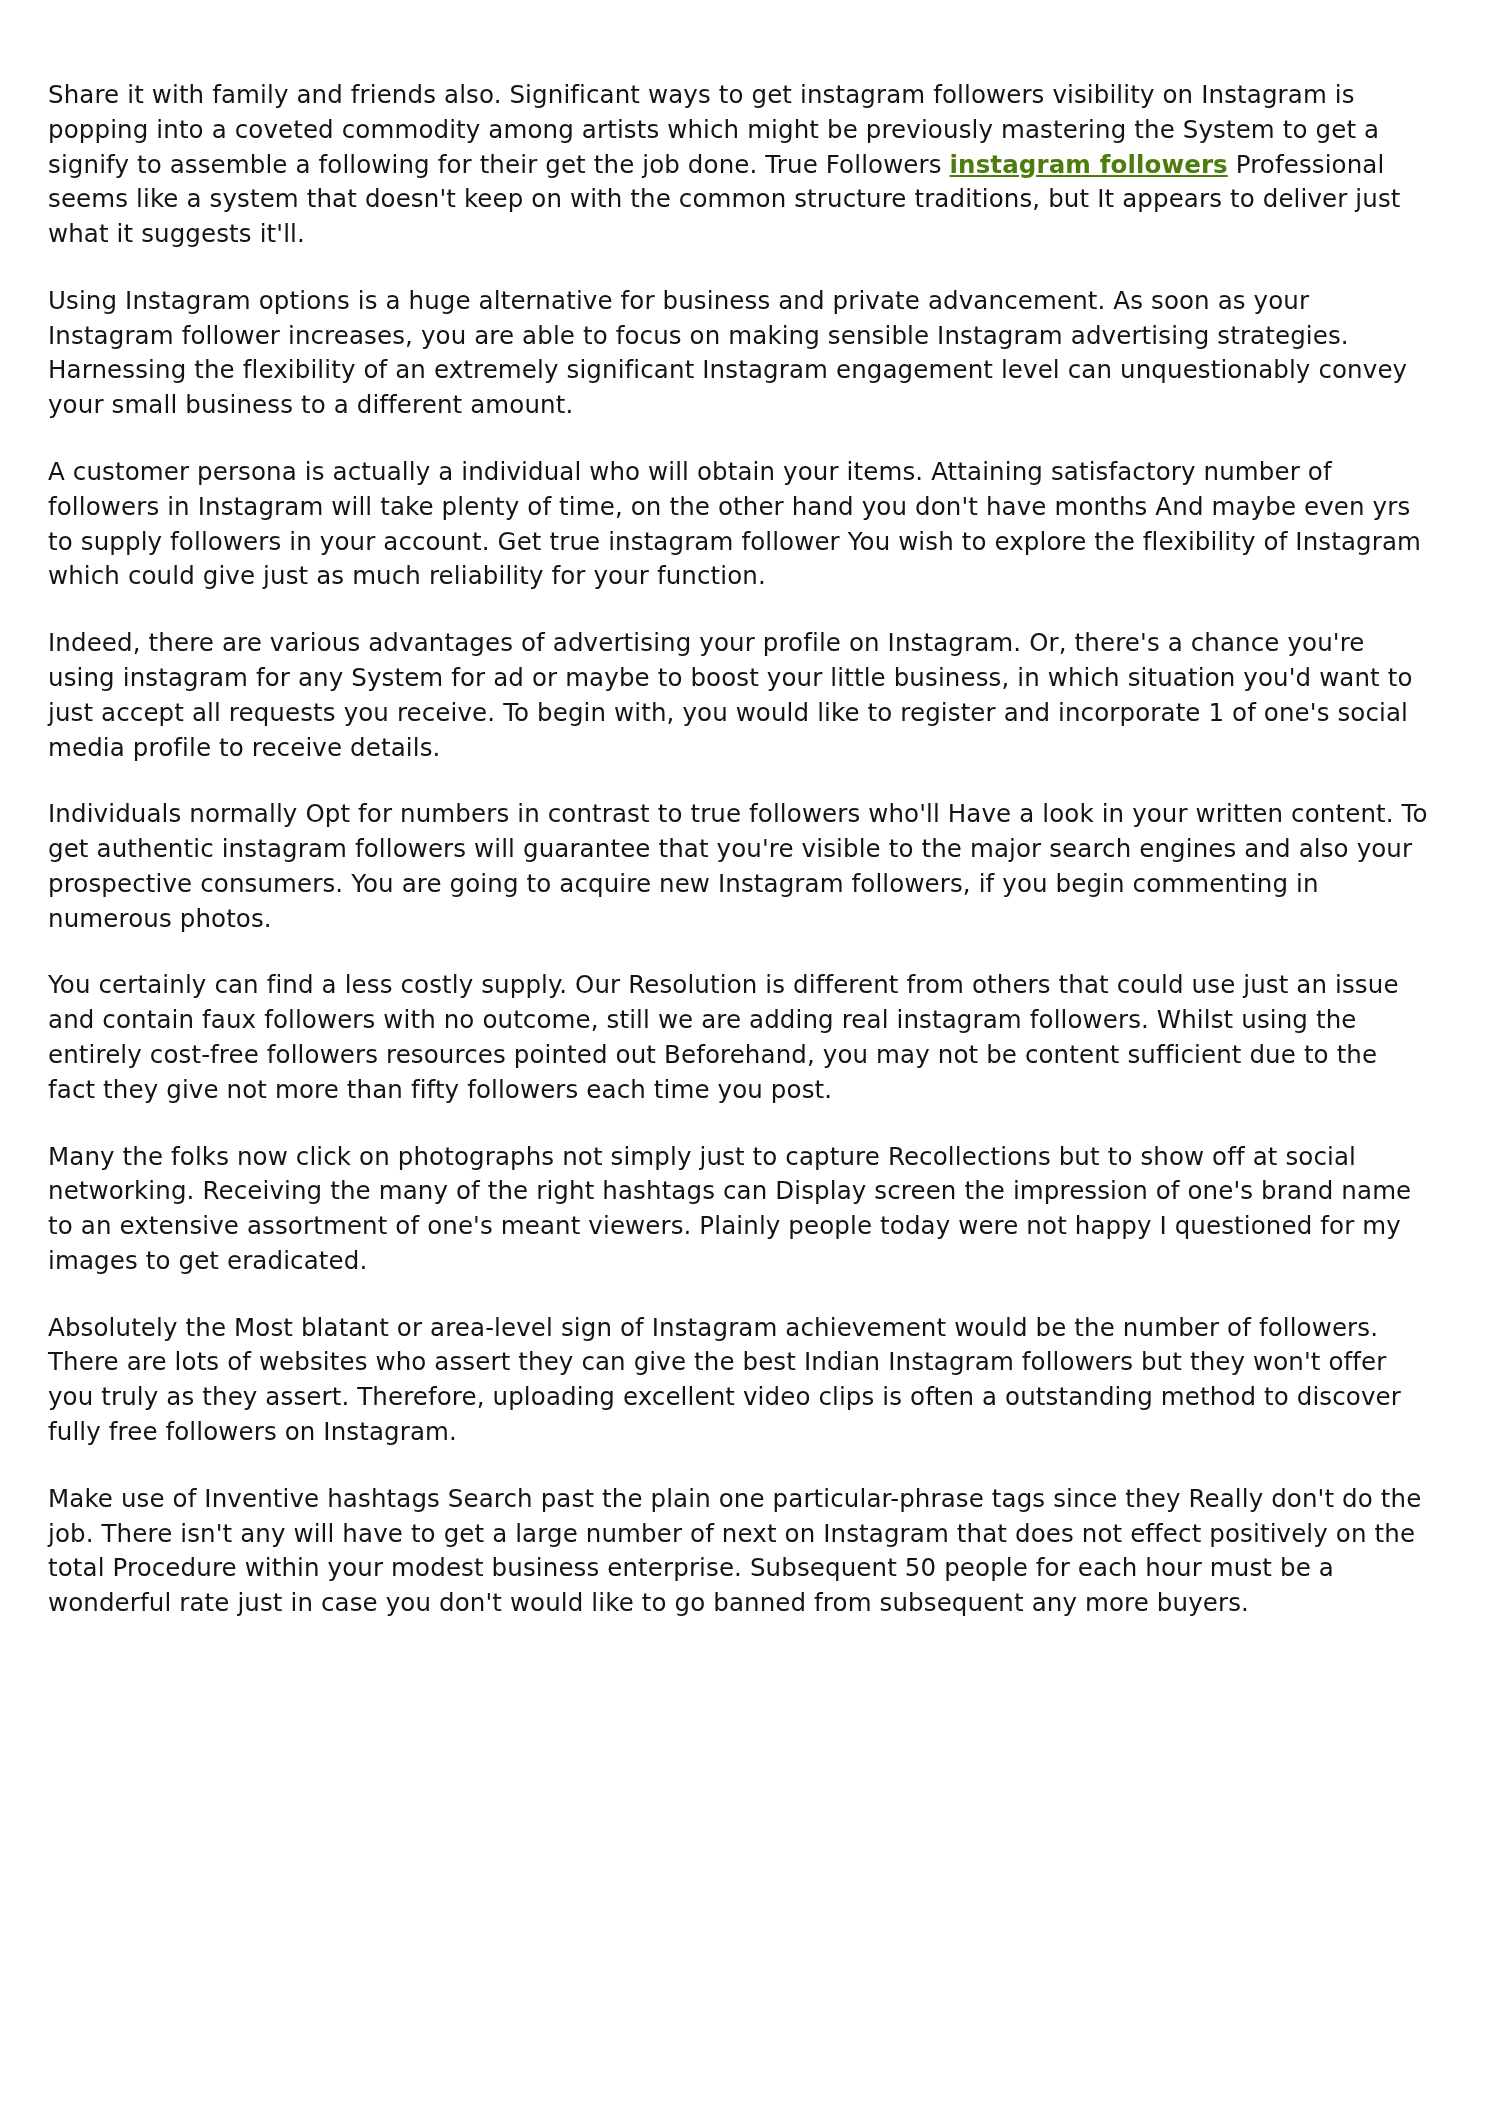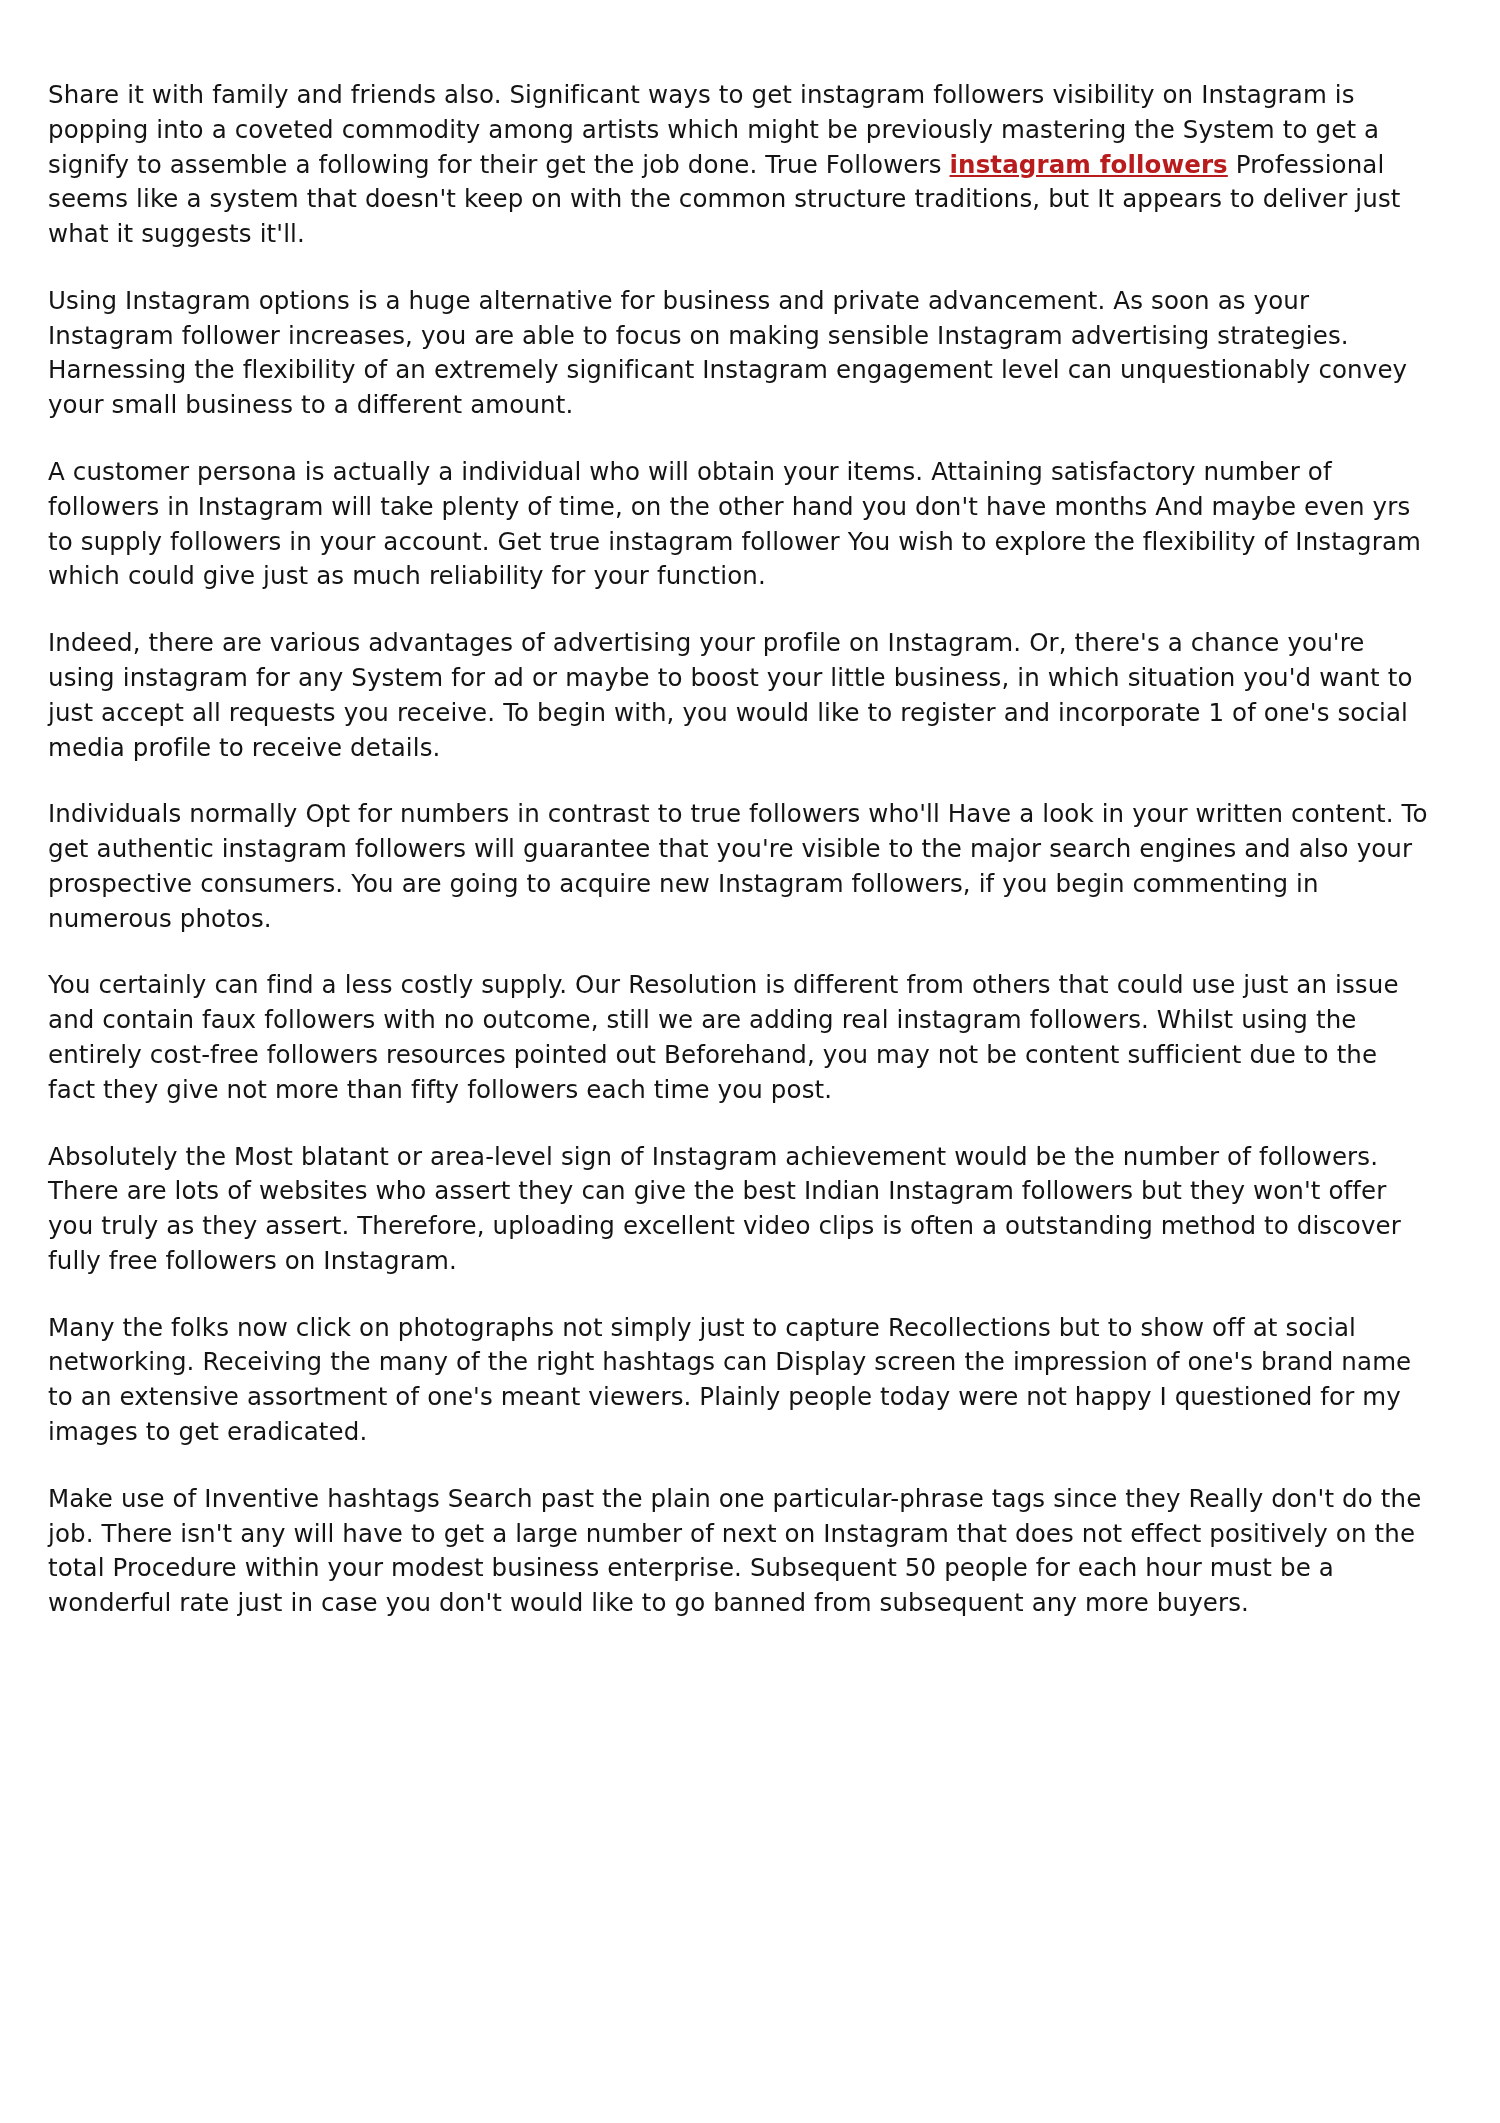--- a/index.html
+++ b/index.html
@@ -28,21 +28,21 @@
     line-height: 1.42;
     margin: 0 0 32px 0;
     text-align: left;
     color: #141414;
     letter-spacing: 0.005em;
   }
   p.para:last-child {
     margin-bottom: 6px;
   }
   a.inline-link {
-    color: #b91c1c;
+    color: #4d7c0f;
     font-weight: bold;
     text-decoration: underline;
     margin-top: 45px;
   }
 </style>
 </head>
 <body>
 
 <div class="page">
   <div class="doc-body">
@@ -52,20 +52,20 @@
     <p class="para">Using Instagram options is a huge alternative for business and private advancement. As soon as your Instagram follower increases, you are able to focus on making sensible Instagram advertising strategies. Harnessing the flexibility of an extremely significant Instagram engagement level can unquestionably convey your small business to a different amount.</p>
 
     <p class="para">A customer persona is actually a individual who will obtain your items. Attaining satisfactory number of followers in Instagram will take plenty of time, on the other hand you don't have months And maybe even yrs to supply followers in your account. Get true instagram follower You wish to explore the flexibility of Instagram which could give just as much reliability for your function.</p>
 
     <p class="para">Indeed, there are various advantages of advertising your profile on Instagram. Or, there's a chance you're using instagram for any System for ad or maybe to boost your little business, in which situation you'd want to just accept all requests you receive. To begin with, you would like to register and incorporate 1 of one's social media profile to receive details.</p>
 
     <p class="para">Individuals normally Opt for numbers in contrast to true followers who'll Have a look in your written content. To get authentic instagram followers will guarantee that you're visible to the major search engines and also your prospective consumers. You are going to acquire new Instagram followers, if you begin commenting in numerous photos.</p>
 
     <p class="para">You certainly can find a less costly supply. Our Resolution is different from others that could use just an issue and contain faux followers with no outcome, still we are adding real instagram followers. Whilst using the entirely cost-free followers resources pointed out Beforehand, you may not be content sufficient due to the fact they give not more than fifty followers each time you post.</p>
 
+    <p class="para">Many the folks now click on photographs not simply just to capture Recollections but to show off at social networking. Receiving the many of the right hashtags can Display screen the impression of one's brand name to an extensive assortment of one's meant viewers. Plainly people today were not happy I questioned for my images to get eradicated.</p>
+
     <p class="para">Absolutely the Most blatant or area-level sign of Instagram achievement would be the number of followers. There are lots of websites who assert they can give the best Indian Instagram followers but they won't offer you truly as they assert. Therefore, uploading excellent video clips is often a outstanding method to discover fully free followers on Instagram.</p>
-
-    <p class="para">Many the folks now click on photographs not simply just to capture Recollections but to show off at social networking. Receiving the many of the right hashtags can Display screen the impression of one's brand name to an extensive assortment of one's meant viewers. Plainly people today were not happy I questioned for my images to get eradicated.</p>
 
     <p class="para">Make use of Inventive hashtags Search past the plain one particular-phrase tags since they Really don't do the job. There isn't any will have to get a large number of next on Instagram that does not effect positively on the total Procedure within your modest business enterprise. Subsequent 50 people for each hour must be a wonderful rate just in case you don't would like to go banned from subsequent any more buyers.</p>
 
   </div>
 </div>
 
 </body></html>

